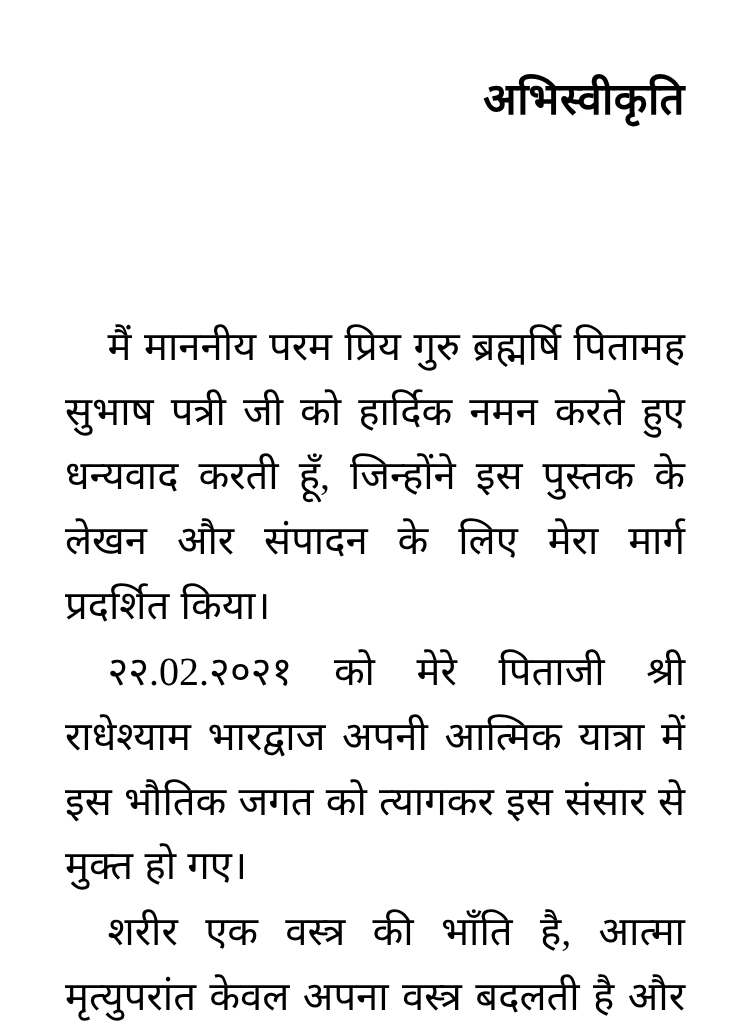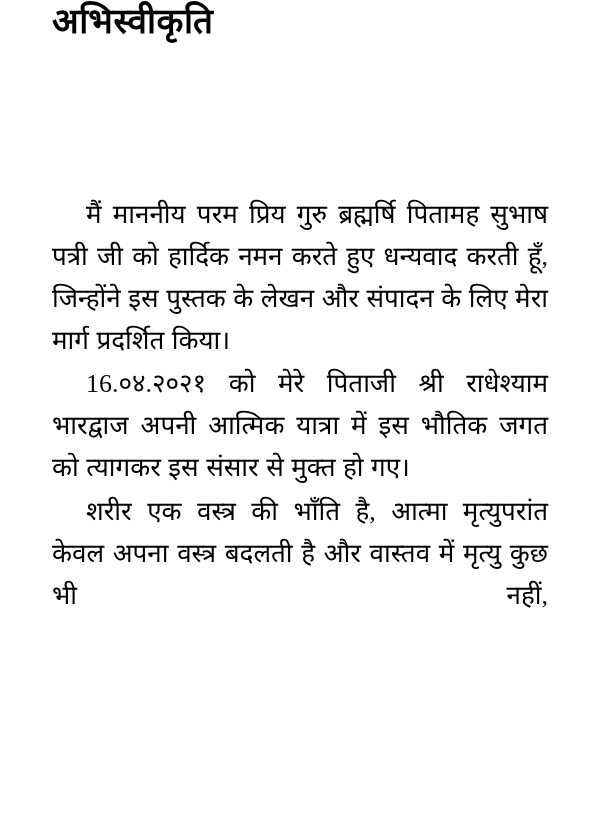--- a/index.html
+++ b/index.html
@@ -16,33 +16,34 @@
   }
   .page {
     position: relative;
     width: 600px;
     height: 826px;
     box-sizing: border-box;
     padding: 0 52px;
   }
   .page-title {
     margin: 0;
-    text-align: left;
+    padding-top: 58px;
+    text-align: right;
     font-size: 35px;
     font-weight: 700;
     letter-spacing: 0.5px;
     line-height: 1.25;
     font-family: "Liberation Serif", "DejaVu Serif", serif;
   }
   .body-block {
     margin-top: 150px;
   }
   .para {
     margin: 0 0 1px 0;
-    font-size: 26px;
+    font-size: 32px;
     line-height: 1.62;
     text-align: justify;
     text-justify: inter-word;
     word-spacing: 1px;
     font-family: "Liberation Serif", "DejaVu Serif", serif;
   }
   .para.indent {
     text-indent: 34px;
   }
   .para.last {
@@ -56,17 +57,17 @@
 </style>
 </head>
 <body>
 
 <div class="page">
 
   <h1 class="page-title">अभिस्वीकृति</h1>
 
   <div class="body-block">
     <p class="para indent">मैं माननीय परम प्रिय गुरु ब्रह्मर्षि पितामह सुभाष पत्री जी को हार्दिक नमन करते हुए धन्यवाद करती हूँ, जिन्होंने इस पुस्तक के लेखन और संपादन के लिए मेरा मार्ग प्रदर्शित किया।</p>
-    <p class="para indent">16.०४.२०२१ को मेरे पिताजी श्री राधेश्याम भारद्वाज अपनी आत्मिक यात्रा में इस भौतिक जगत को त्यागकर इस संसार से मुक्त हो गए।</p>
+    <p class="para indent">२२.02.२०२१ को मेरे पिताजी श्री राधेश्याम भारद्वाज अपनी आत्मिक यात्रा में इस भौतिक जगत को त्यागकर इस संसार से मुक्त हो गए।</p>
     <p class="para indent last">शरीर एक वस्त्र की भाँति है, आत्मा मृत्युपरांत केवल अपना वस्त्र बदलती है और वास्तव में मृत्यु कुछ भी नहीं,</p>
   </div>
 
 </div>
 
 </body></html>

